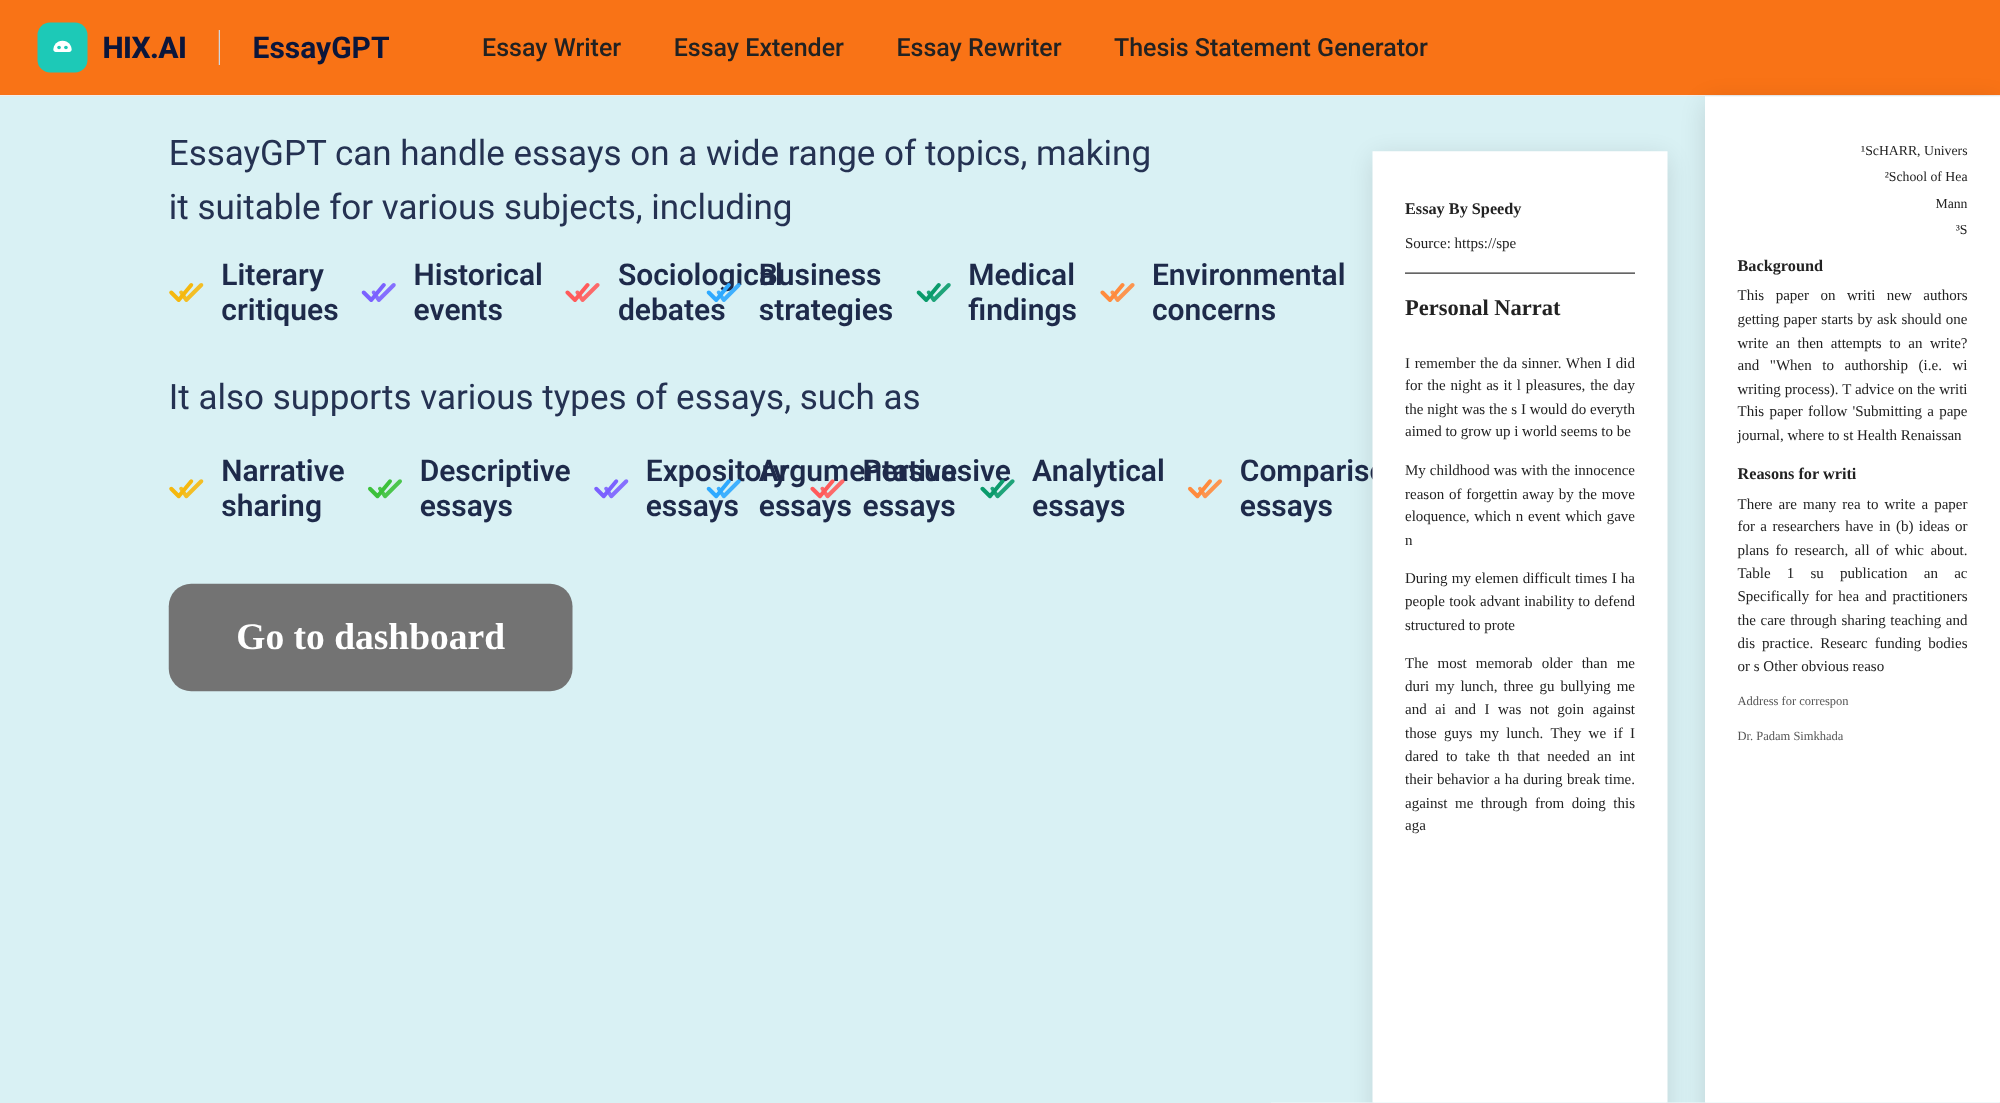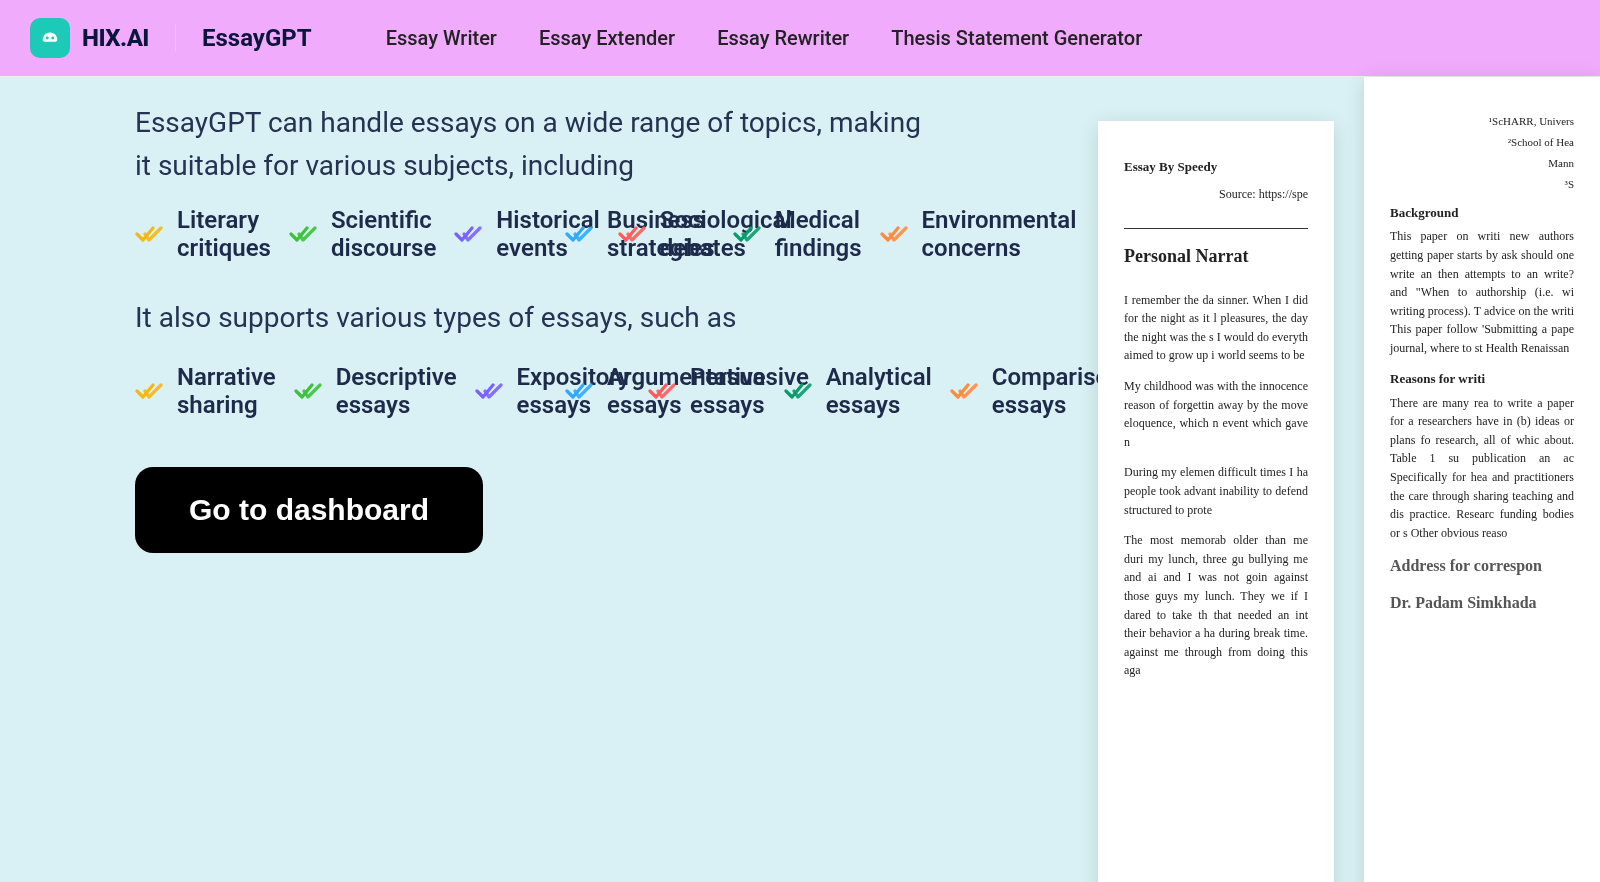--- a/index.html
+++ b/index.html
@@ -1,18 +1,18 @@
 <!DOCTYPE html>
 <html><head>
 <meta charset="utf-8">
 <style>
 * { margin: 0; padding: 0; box-sizing: border-box; }
 body { font-family: -apple-system, BlinkMacSystemFont, 'Segoe UI', Roboto, sans-serif; background: #fff; width: 1600px; height: 882px; overflow: hidden; }
 
-.header { display: flex; align-items: center; padding: 18px 30px; background: #f0abfc; border-bottom: 1px solid #eee; }
+.header { display: flex; align-items: center; padding: 18px 30px; background: #f97316; border-bottom: 1px solid #eee; }
 .logo-group { display: flex; align-items: center; gap: 12px; }
 .logo-badge { width: 40px; height: 40px; background: #1dc9b7; border-radius: 10px; display: flex; align-items: center; justify-content: center; }
 .logo-badge svg { width: 22px; height: 22px; }
 .logo-text { font-size: 24px; font-weight: 800; color: #0b163b; letter-spacing: -0.5px; }
 .logo-divider { width: 1px; height: 28px; background: #d0d5dd; margin: 0 14px; }
 .product-name { font-size: 24px; font-weight: 700; color: #0b163b; }
 .nav { display: flex; gap: 42px; margin-left: 74px; }
 .nav-item { font-size: 20px; font-weight: 500; color: #222; cursor: pointer; }
 
 .hero { background: #d9f1f4; height: 812px; position: relative; display: flex; }
@@ -20,34 +20,34 @@
 .intro { font-size: 28px; color: #253252; line-height: 1.55; max-width: 800px; margin-bottom: 18px; }
 .intro2 { font-size: 28px; color: #253252; line-height: 1.55; margin: 34px 0 24px; }
 
 .cols { display: flex; gap: 0; }
 .col { width: 430px; display: flex; flex-direction: row; gap: 18px; }
 .row { display: flex; align-items: center; gap: 14px; }
 .check { width: 28px; height: 20px; flex-shrink: 0; position: relative; }
 .check svg { width: 100%; height: 100%; }
 .row-label { font-size: 24px; font-weight: 600; color: #1e2a4a; }
 
-.cta { margin-top: 48px; background: #000000; color: #fff; font-size: 30px; font-weight: 700; padding: 26px 54px; border: none; border-radius: 18px; cursor: pointer; }
+.cta { margin-top: 48px; background: #737373; color: #fff; font-size: 30px; font-weight: 700; padding: 26px 54px; border: none; border-radius: 18px; cursor: pointer; font-family: Liberation Serif, serif; }
 
 .docs { position: absolute; right: 0; top: 0; display: flex; gap: 30px; }
 .doc { width: 236px; height: 900px; background: #fff; box-shadow: 0 4px 20px rgba(0,0,0,0.12); padding: 36px 26px; font-family: Georgia, 'Times New Roman', serif; color: #222; font-size: 12px; line-height: 1.55; overflow: hidden; }
 .doc-a { margin-top: 44px; }
 .doc-b { margin-top: 0; }
 .doc .title { font-weight: 700; font-size: 13px; margin-bottom: 8px; }
-.doc .src { font-size: 12px; margin-bottom: 24px; text-align: right; }
+.doc .src { font-size: 12px; margin-bottom: 14px; }
 .doc hr { border: none; border-top: 1px solid #333; margin: 8px 0 14px; }
 .doc .sub { font-weight: 700; font-size: 18px; margin-bottom: 20px; }
 .doc p { margin-bottom: 12px; text-align: justify; }
 .doc .affil { font-size: 11px; text-align: right; margin-bottom: 4px; }
 .doc .h { font-weight: 700; font-size: 13px; margin: 10px 0 4px; }
-.doc .small { font-size: 16px; color: #555; margin-top: 12px; font-weight: bold; }
+.doc .small { font-size: 10px; color: #555; margin-top: 12px; }
 .doc .ital { }
 </style>
 </head>
 <body>
 
 <div class="header">
   <div class="logo-group">
     <div class="logo-badge">
       <svg viewBox="0 0 24 24" fill="none">
           <path d="M4 14c0-4 3-8 8-8s8 4 8 8c0 1-1 2-2 2H6c-1 0-2-1-2-2z" fill="#fff"></path>
@@ -75,27 +75,20 @@
       <div class="col" id="topics-left">
           <div class="row">
             <span class="check"><svg viewBox="0 0 28 20">
                 <path d="M2 10 L8 16 L18 4" stroke="#f5b80e" stroke-width="3.2" fill="none" stroke-linecap="round" stroke-linejoin="round"></path>
                 <path d="M10 10 L14 16 L26 4" stroke="#f5b80e" stroke-width="3.2" fill="none" stroke-linecap="round" stroke-linejoin="round" opacity="0.9"></path>
               </svg></span>
             <span class="row-label">Literary critiques</span>
           </div>
           <div class="row">
             <span class="check"><svg viewBox="0 0 28 20">
-                <path d="M2 10 L8 16 L18 4" stroke="#3cc13b" stroke-width="3.2" fill="none" stroke-linecap="round" stroke-linejoin="round"></path>
-                <path d="M10 10 L14 16 L26 4" stroke="#3cc13b" stroke-width="3.2" fill="none" stroke-linecap="round" stroke-linejoin="round" opacity="0.9"></path>
-              </svg></span>
-            <span class="row-label">Scientific discourse</span>
-          </div>
-          <div class="row">
-            <span class="check"><svg viewBox="0 0 28 20">
                 <path d="M2 10 L8 16 L18 4" stroke="#7b61ff" stroke-width="3.2" fill="none" stroke-linecap="round" stroke-linejoin="round"></path>
                 <path d="M10 10 L14 16 L26 4" stroke="#7b61ff" stroke-width="3.2" fill="none" stroke-linecap="round" stroke-linejoin="round" opacity="0.9"></path>
               </svg></span>
             <span class="row-label">Historical events</span>
           </div>
           <div class="row">
             <span class="check"><svg viewBox="0 0 28 20">
                 <path d="M2 10 L8 16 L18 4" stroke="#ff5b5b" stroke-width="3.2" fill="none" stroke-linecap="round" stroke-linejoin="round"></path>
                 <path d="M10 10 L14 16 L26 4" stroke="#ff5b5b" stroke-width="3.2" fill="none" stroke-linecap="round" stroke-linejoin="round" opacity="0.9"></path>
               </svg></span>

